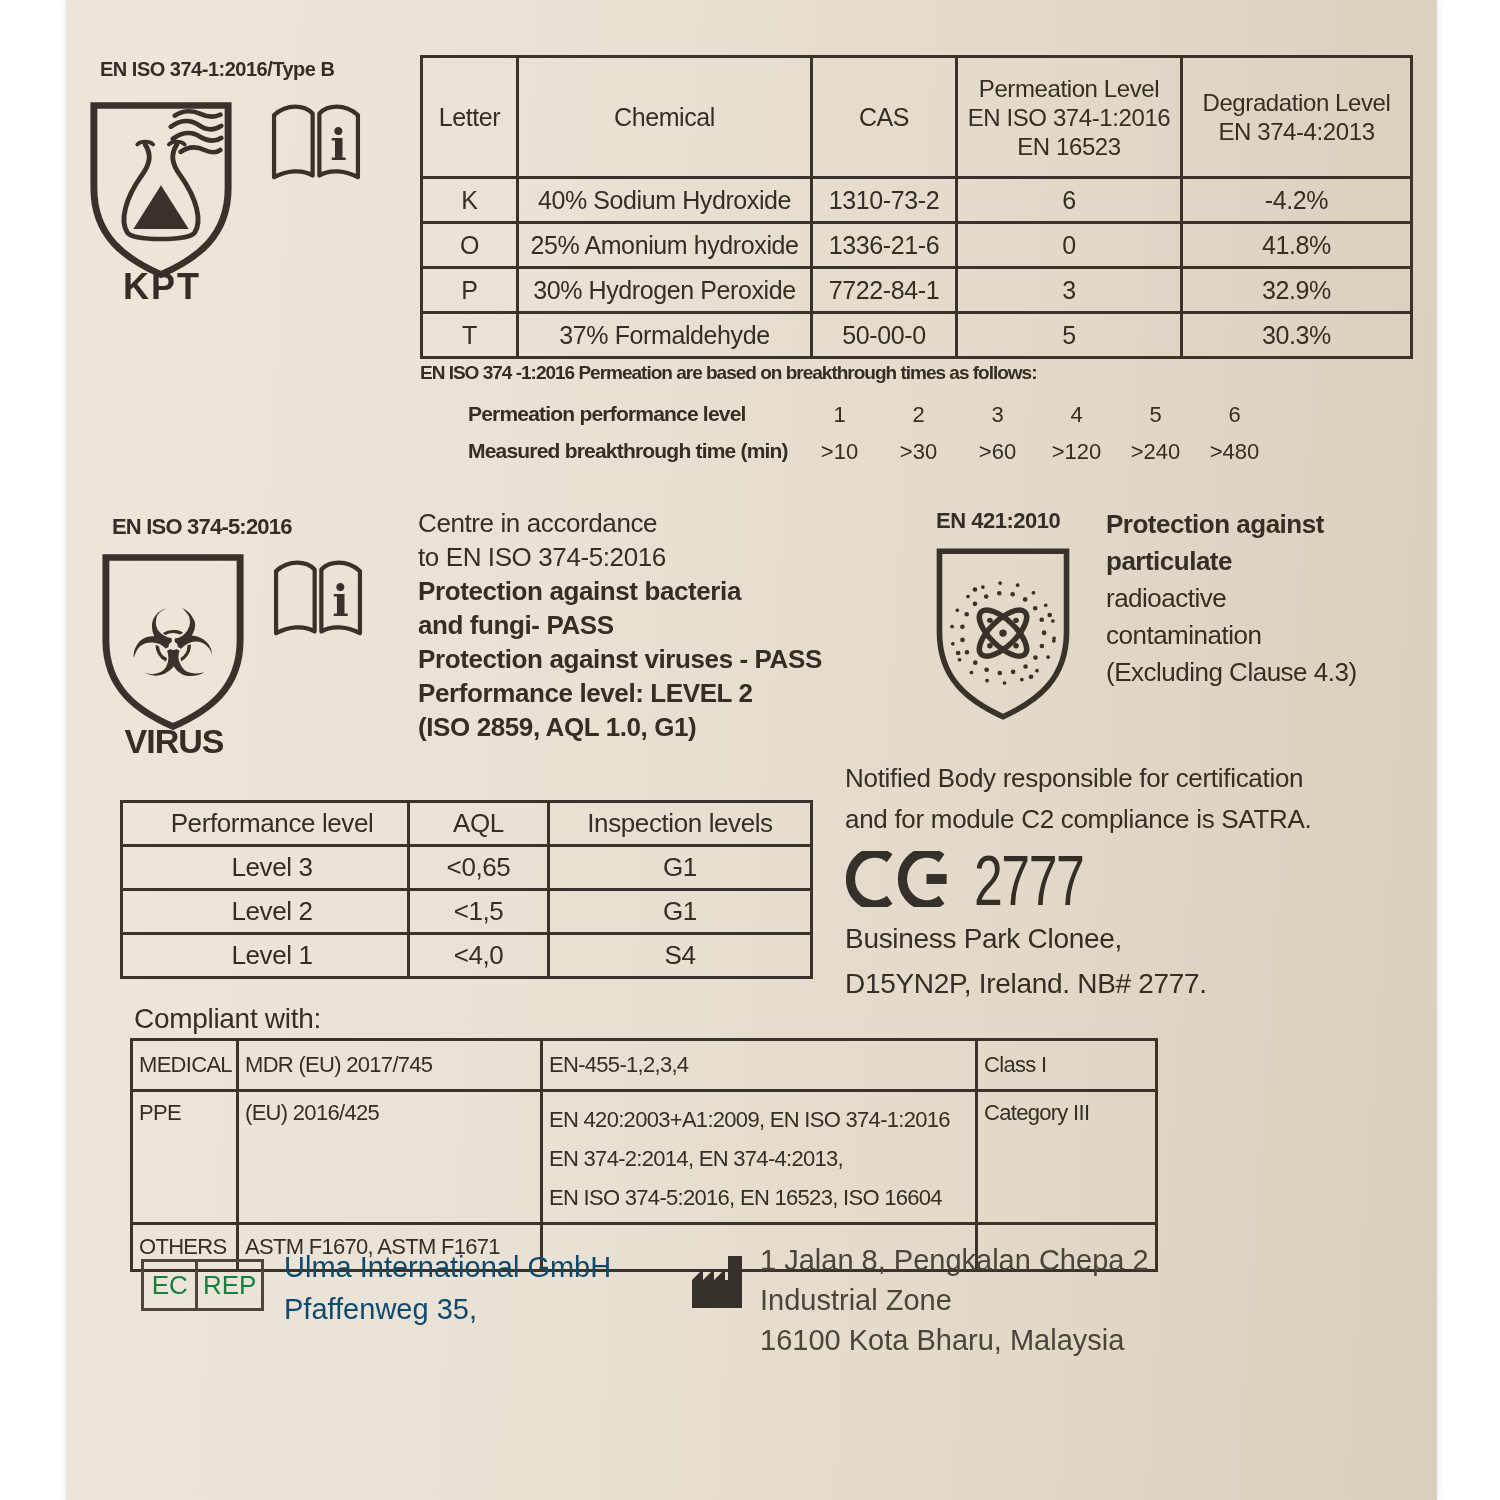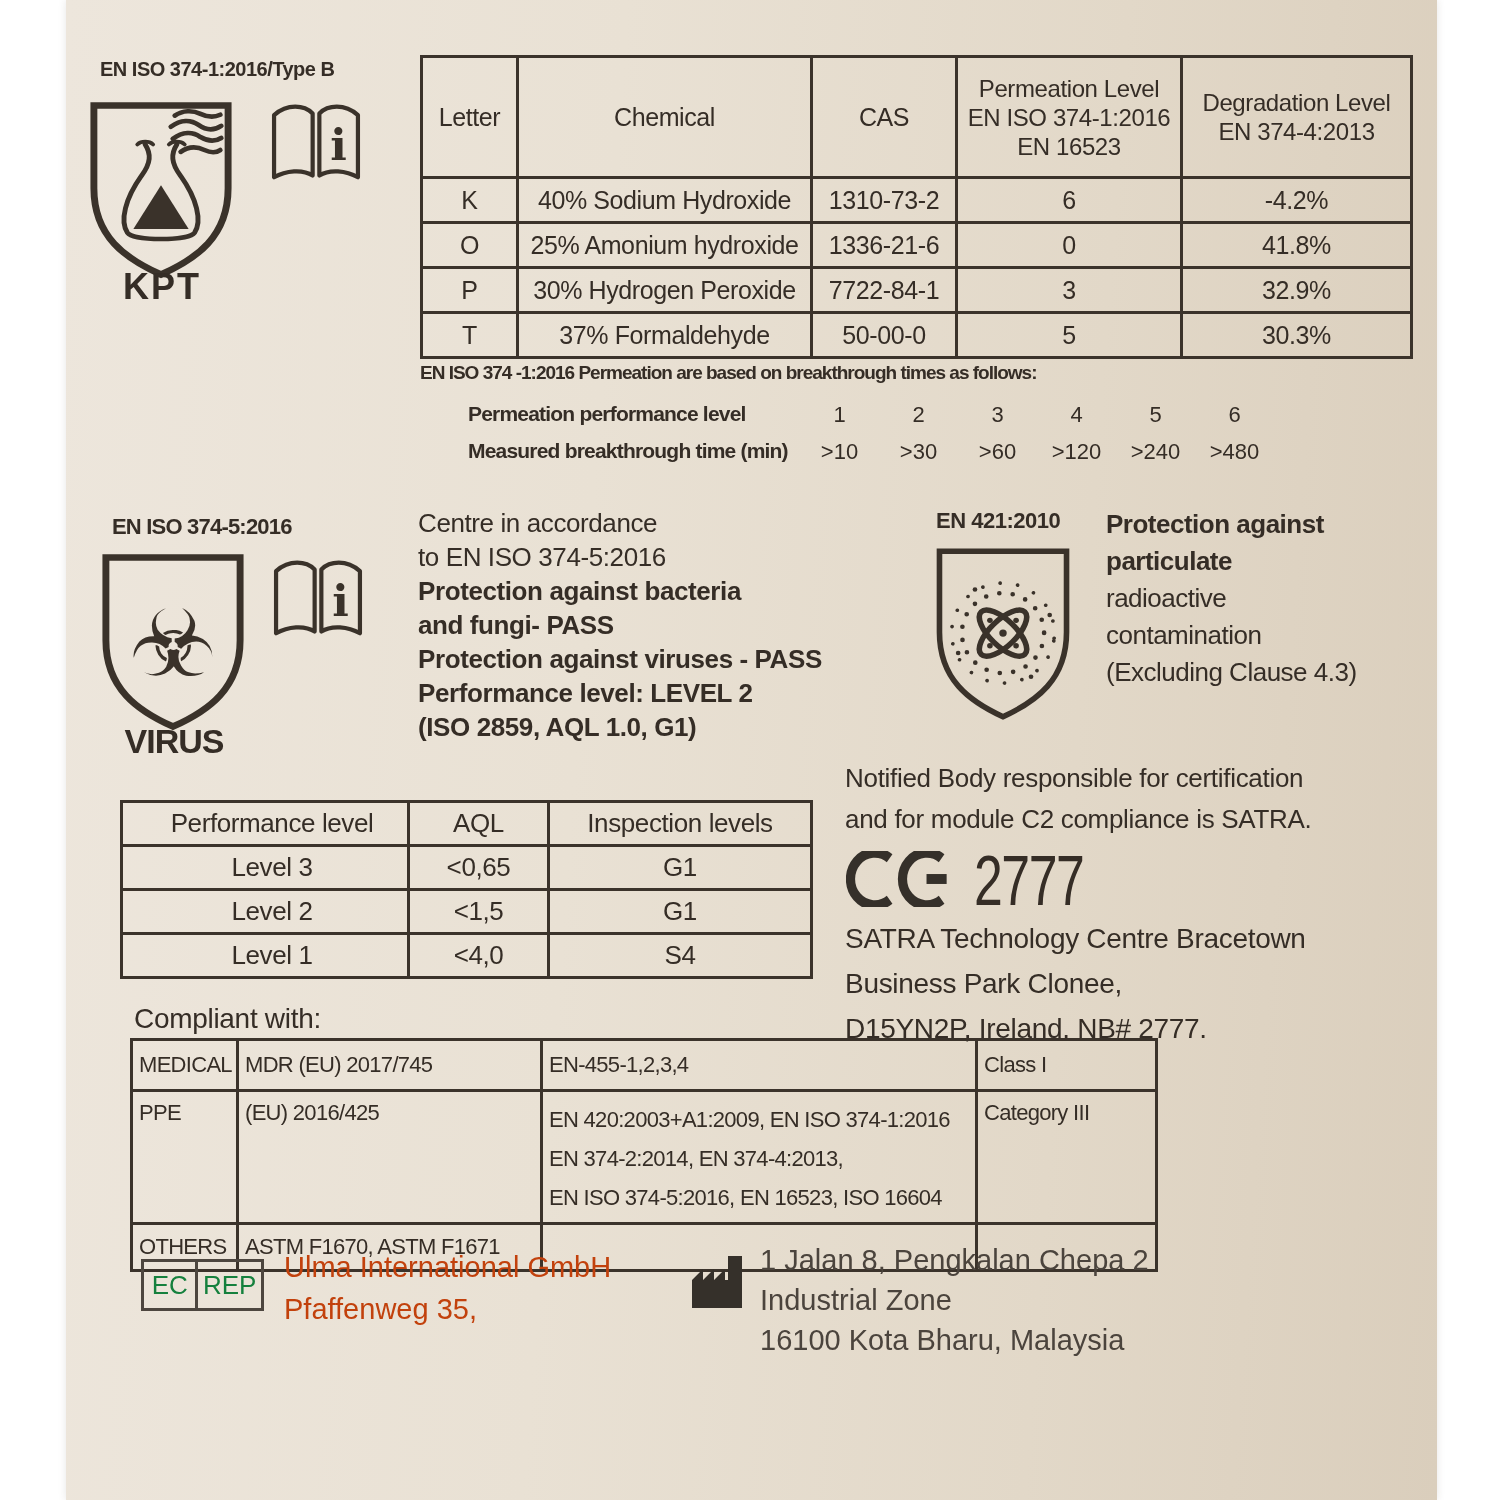--- a/index.html
+++ b/index.html
@@ -63,21 +63,21 @@
   #compliance-table .r2 td{height:120px;vertical-align:top;padding-top:8px;}
   #compliance-table .r3 td{height:40px;}
   #compliance-table .std-line{line-height:39px;white-space:nowrap;}
 
   
   #ec-rep{position:absolute;left:141px;top:1259px;width:117px;height:46px;border:3px solid #4d463f;
         display:flex;color:#15803d;}
   #ec-rep .cell{display:flex;align-items:center;justify-content:center;font-size:26px;}
   #ec-rep .ec{flex:0 0 44%;border-right:3px solid #4d463f;}
   #ec-rep .rep{flex:1;}
-  #ulma{left:284px;top:1246px;font-size:29px;line-height:42px;color:#c2410c;}
+  #ulma{left:284px;top:1246px;font-size:29px;line-height:42px;color:#0c4a6e;}
   #terang{left:760px;top:1240px;font-size:29px;line-height:40px;color:#4b443d;}
 </style>
 </head>
 <body>
 
 <div class="page">
   <div class="label-sheet"></div>
 
   <div class="t" id="chem-title">EN ISO 374-1:2016/Type B</div>
 
@@ -236,21 +236,20 @@
   </div>
 
   <svg id="ce-logo" style="left:846px;top:851px;" width="104" height="56" viewBox="0 0 124 62" preserveAspectRatio="none">
     <path d="M 52 8 A 29 29 0 1 0 52 54" fill="none" stroke="#35302a" stroke-width="11"></path>
     <path d="M 114 8 A 29 29 0 1 0 114 54" fill="none" stroke="#35302a" stroke-width="11"></path>
     <path d="M 96 31 H 120" fill="none" stroke="#35302a" stroke-width="11"></path>
   </svg>
   <div class="t" id="ce-number">2777</div>
 
   <div class="t" id="satra">
-    <div>SATRA Technology Centre Bracetown</div>
     <div>Business Park Clonee,</div>
     <div>D15YN2P, Ireland. NB# 2777.</div>
   </div>
 
   <table class="grid" id="aql-table">
     <colgroup>
         <col style="width:287px">
         <col style="width:140px">
         <col style="width:263px">
       </colgroup>

